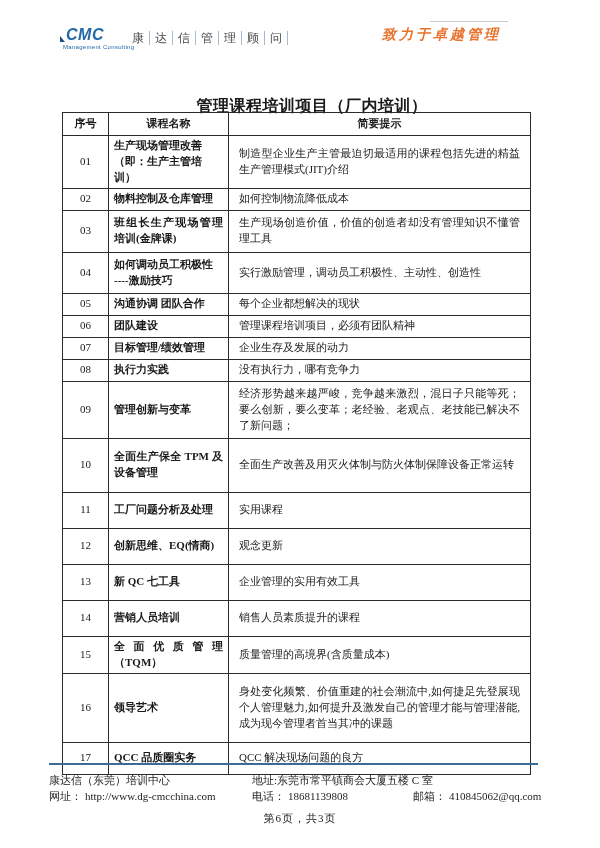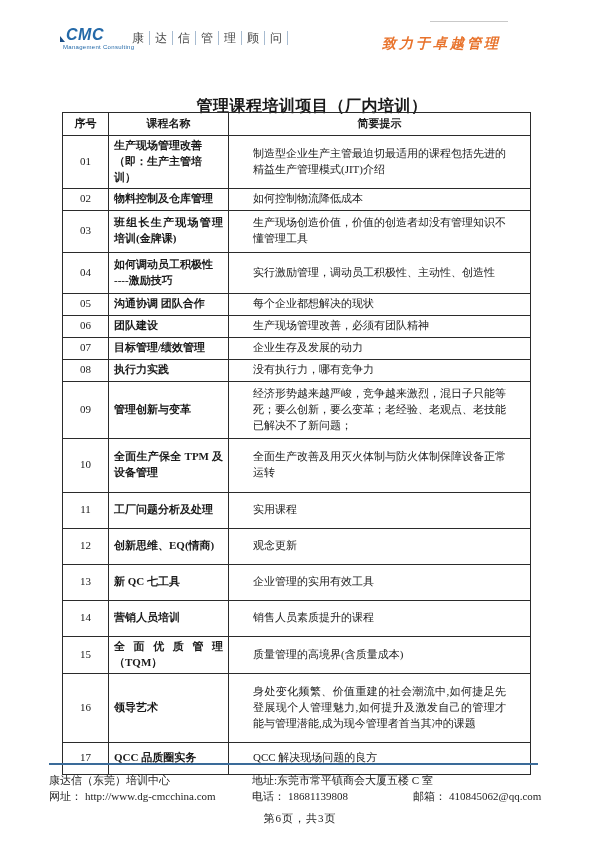--- a/index.html
+++ b/index.html
@@ -30,21 +30,21 @@
     font-size:6px;color:#2469A8;margin-top:1px;white-space:nowrap;letter-spacing:0.3px;
   }
   .brand-cn{position:absolute;left:127px;top:31px;display:flex;align-items:center;}
   .brand-char{
     font-size:12px;color:#4a4a4a;line-height:14px;
     padding:0 5px;border-right:1px solid #A7BBD0;
   }
   .slogan-wrap{position:absolute;left:382px;top:21px;width:132px;}
   .slogan-rule{height:1px;background:#C9C9C9;width:78px;margin-left:48px;}
   .slogan{
-    margin-top:13px;color:#E8732C;font-weight:bold;font-style:italic;
+    margin-top:4px;color:#E8732C;font-weight:bold;font-style:italic;
     font-size:14px;letter-spacing:3px;white-space:nowrap;
   }
 
   
   .title{
     position:absolute;top:84px;left:0;width:600px;margin:12px;
     text-align:center;font-size:16px;font-weight:bold;letter-spacing:0.5px;
   }
 
   
@@ -55,21 +55,21 @@
   .course-table col.c-no{width:46px;}
   .course-table col.c-name{width:120px;}
   .course-table th,.course-table td{
     border:1px solid #2b2b2b;
     font-size:11px;line-height:1.45;
     vertical-align:middle;
   }
   .course-table thead th{height:20px;font-weight:bold;text-align:center;padding:1px 2px;}
   td.no{text-align:center;padding:1px 2px;}
   td.name{font-weight:bold;padding:2px 5px;white-space:pre-line;text-align:justify;}
-  td.brief{padding:2px 24px;text-align:justify;}
+  td.brief{padding:2px 10px;text-align:justify;}
   tbody tr:nth-child(1) td{height:33px;}
   tbody tr:nth-child(1) td.name{text-align:left;}
   tbody tr:nth-child(2) td{height:17px;}
   tbody tr:nth-child(3) td{height:37px;}
   tbody tr:nth-child(4) td{height:36px;}
   tbody tr:nth-child(4) td.name{text-align:left;}
   tbody tr:nth-child(5) td,
   tbody tr:nth-child(6) td,
   tbody tr:nth-child(7) td,
   tbody tr:nth-child(8) td{height:17px;}
@@ -159,21 +159,21 @@
           <td class="brief">实行激励管理，调动员工积极性、主动性、创造性</td>
         </tr>
         <tr>
           <td class="no">05</td>
           <td class="name">沟通协调 团队合作</td>
           <td class="brief">每个企业都想解决的现状</td>
         </tr>
         <tr>
           <td class="no">06</td>
           <td class="name">团队建设</td>
-          <td class="brief">生产现场管理改善，必须有团队精神</td>
+          <td class="brief">管理课程培训项目，必须有团队精神</td>
         </tr>
         <tr>
           <td class="no">07</td>
           <td class="name">目标管理/绩效管理</td>
           <td class="brief">企业生存及发展的动力</td>
         </tr>
         <tr>
           <td class="no">08</td>
           <td class="name">执行力实践</td>
           <td class="brief">没有执行力，哪有竞争力</td>

